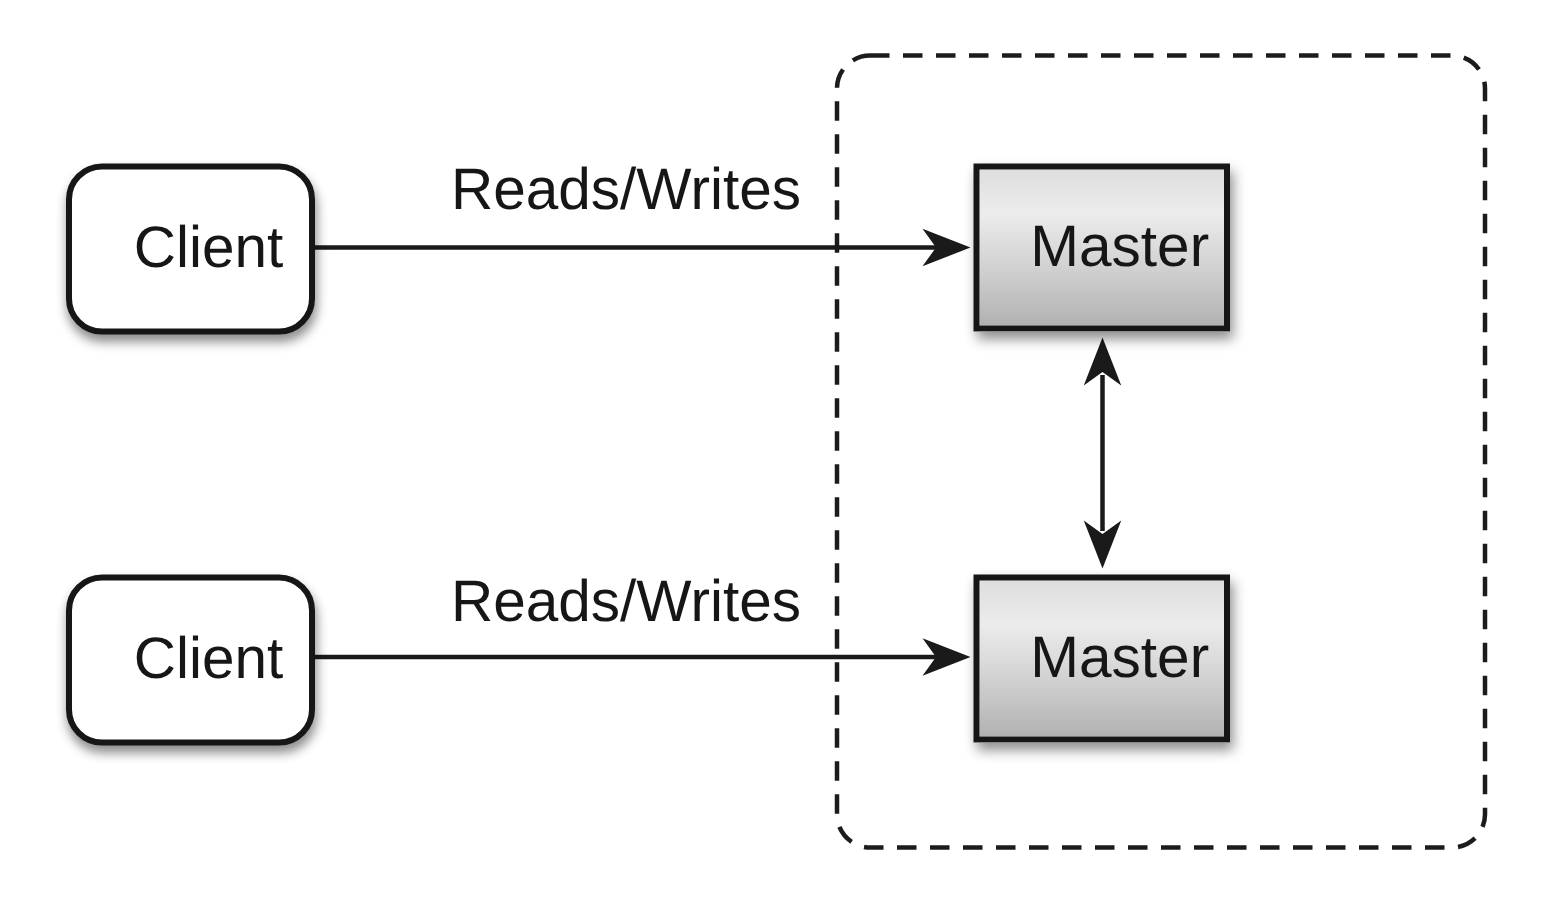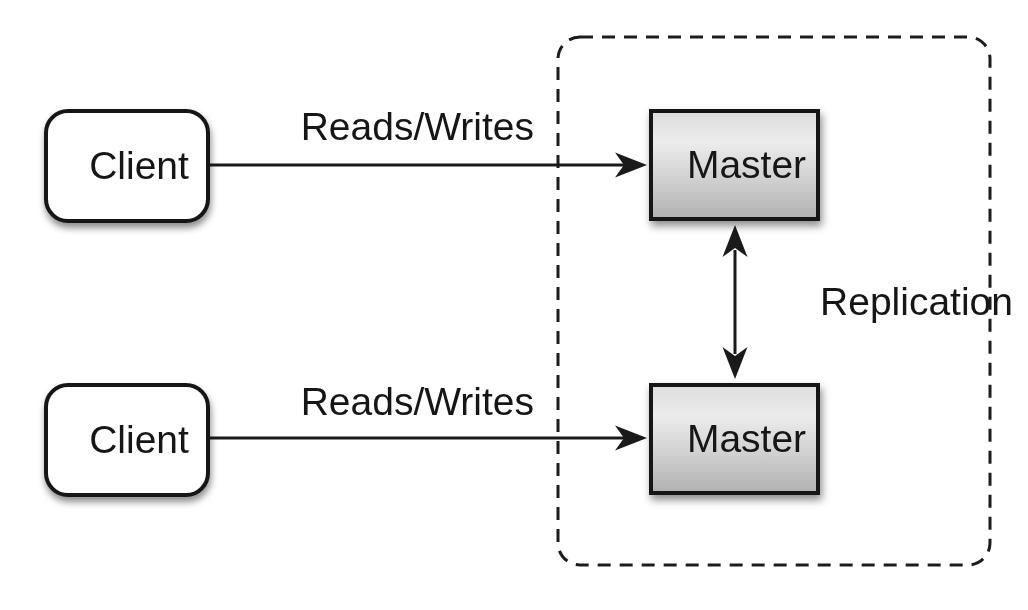--- a/index.html
+++ b/index.html
@@ -94,15 +94,14 @@
   </div>
 
   <div class="node master master-bottom">
     <span>Master</span>
   </div>
 
   <div class="edge-label lbl-rw-top">Reads/Writes</div>
 
   <div class="edge-label lbl-rw-bottom">Reads/Writes</div>
 
-  <div class="edge-label lbl-replication">Replication</div>
 
 </div>
 
 </body></html>

